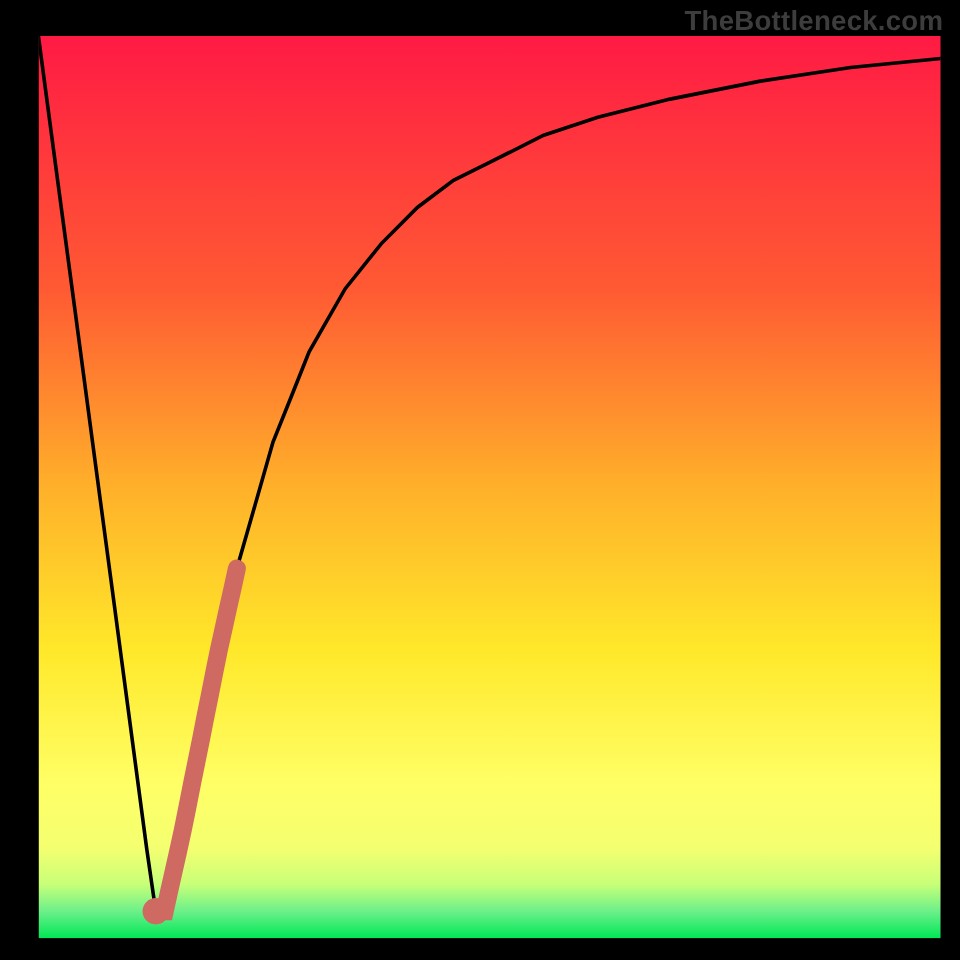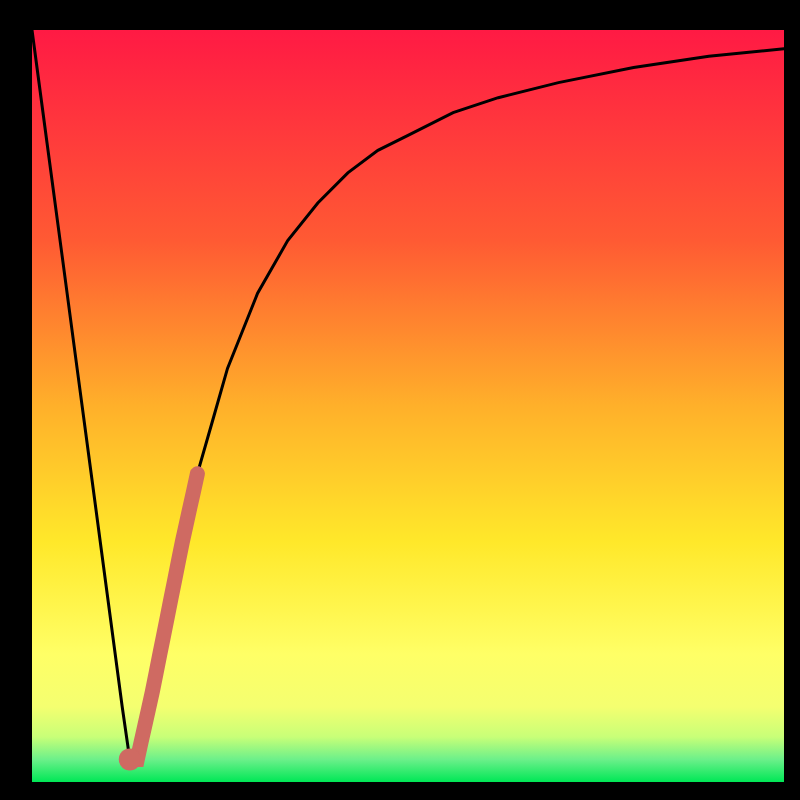--- a/index.html
+++ b/index.html
@@ -61,13 +61,14 @@
       <rect x="0" y="0" width="752" height="752" fill="url(#bg-grad)"></rect>
 
       <path id="curvePath" fill="none" stroke="#000" stroke-width="3" stroke-linecap="round" d="M0.0 0.0 L15.0 112.8 L30.1 225.6 L45.1 338.4 L60.2 451.2 L75.2 564.0 L90.2 676.8 L97.8 729.4 L105.3 729.4 L120.3 661.8 L135.4 586.6 L150.4 511.4 L165.4 443.7 L180.5 391.0 L195.5 338.4 L210.6 300.8 L225.6 263.2 L255.7 210.6 L285.8 173.0 L315.8 142.9 L345.9 120.3 L376.0 105.3 L421.1 82.7 L466.2 67.7 L526.4 52.6 L601.6 37.6 L676.8 26.3 L752.0 18.8"></path>
 
       <path id="hlPath" fill="none" stroke="#cf6a62" stroke-width="15" stroke-linecap="round" d="M97.8 729.4 L101.5 729.4 L105.3 729.4 L109.0 712.5 L112.8 695.6 L116.6 678.7 L120.3 661.8 L124.1 643.0 L127.8 624.2 L131.6 605.4 L135.4 586.6 L139.1 567.8 L142.9 549.0 L146.6 530.2 L150.4 511.4 L154.2 494.4 L157.9 477.5 L161.7 460.6 L165.4 443.7"></path>
 
       <circle id="hlDot" r="11" fill="#cf6a62" cx="97.8" cy="729.4"></circle>
     </svg>
   </div>
 
+  <div class="watermark">TheBottleneck.com</div>
 </div>
 
 </body></html>

